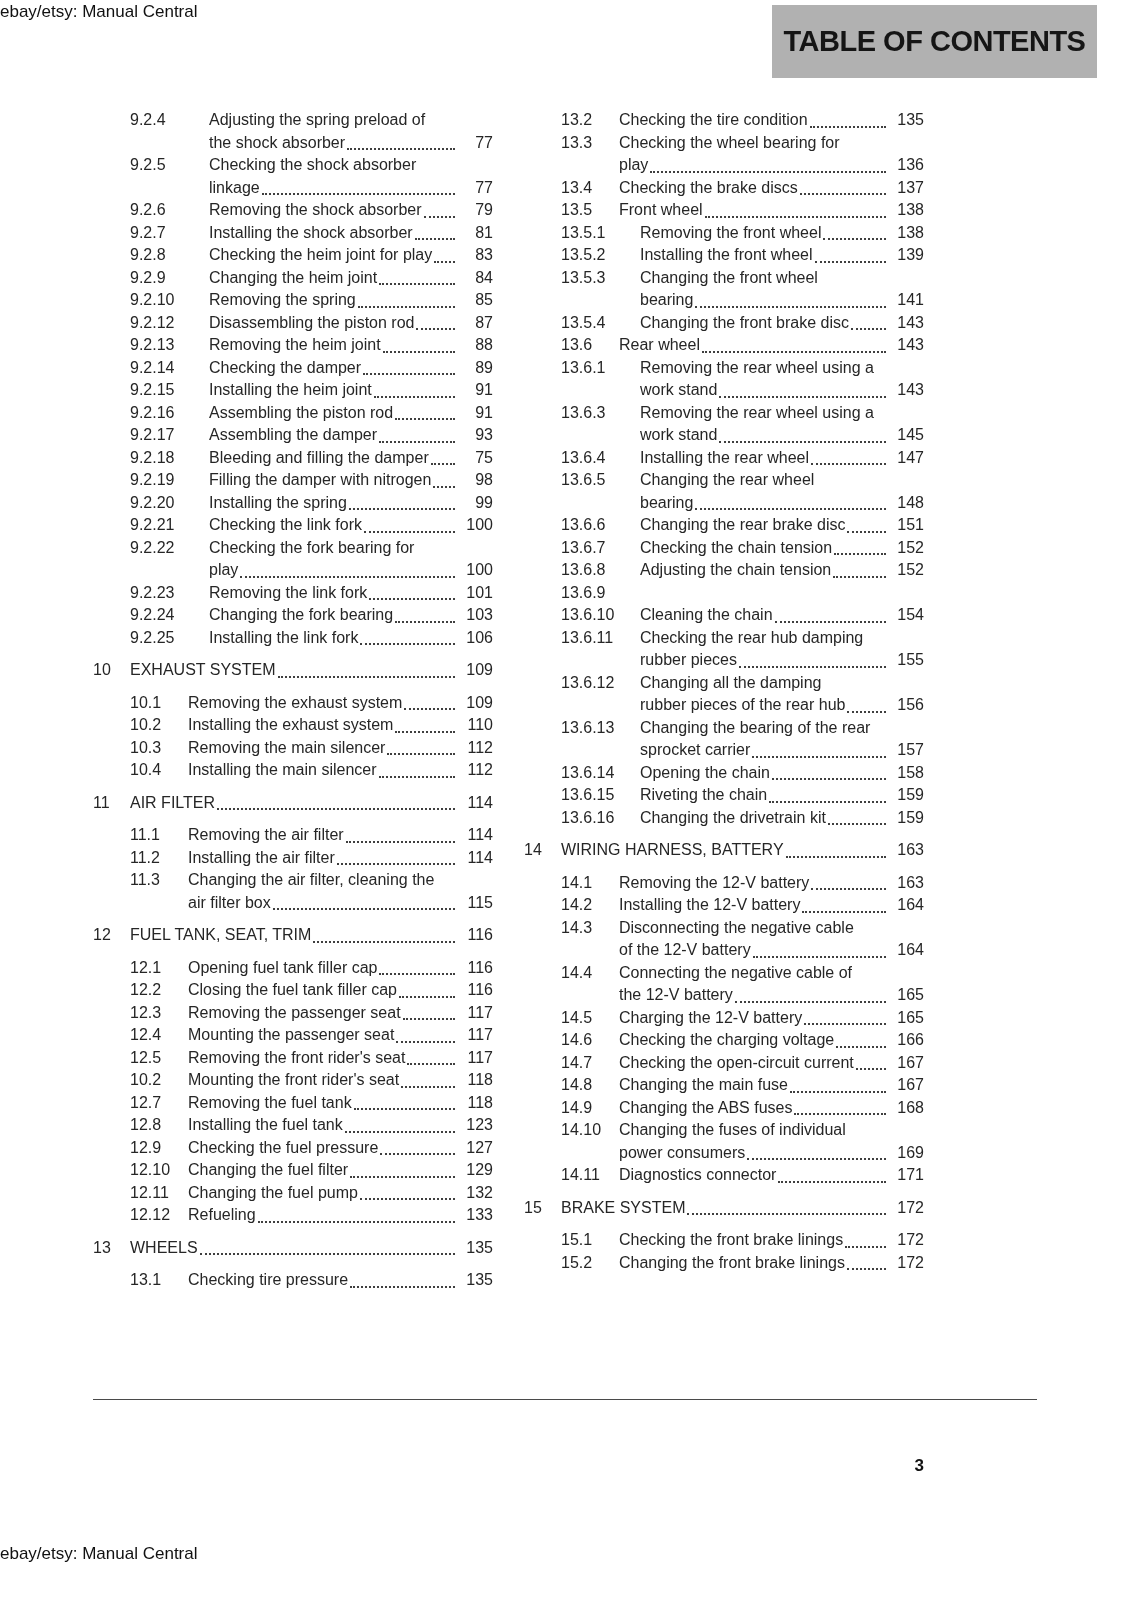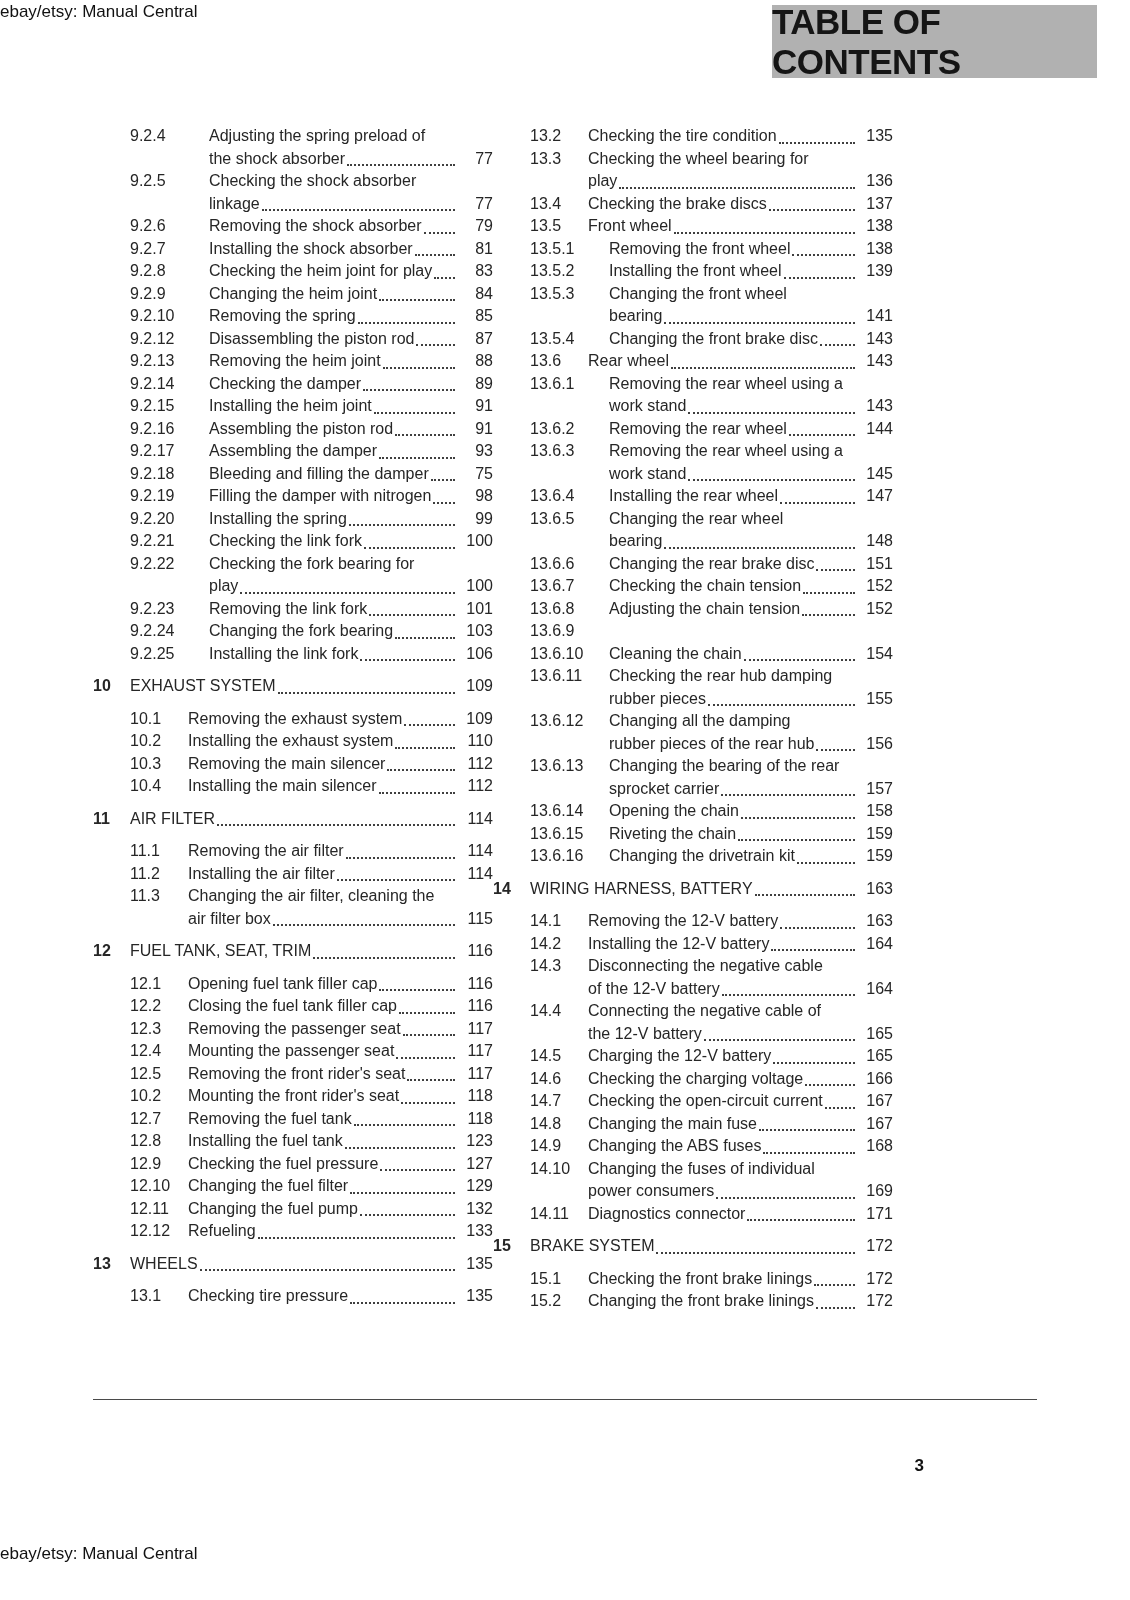--- a/index.html
+++ b/index.html
@@ -17,31 +17,31 @@
   }
   .site-label.top { top: 2px; }
   .site-label.bottom { top: 1544px; }
   .banner {
     position: absolute; top: 5px; left: 772px;
     width: 325px; height: 73px;
     background: #b1b1b1;
     display: flex; align-items: center; justify-content: center;
   }
   .banner .banner-title {
-    font-size: 35px; font-weight: 700; color: #151515; letter-spacing: -0.5px;
+    font-size: 29px; font-weight: 700; color: #151515; letter-spacing: -0.5px;
   }
   .columns {
-    position: absolute; top: 125px; left: 93px; width: 831px;
-    display: flex; 
+    position: absolute; top: 109px; left: 93px; width: 831px;
+    display: flex; gap: 31px;
   }
   .col { width: 400px; flex: 0 0 400px; }
   .entry { display: flex; font-size: 16px; line-height: 22.5px; }
   .entry .num { flex: 0 0 auto; }
   .level-1 { margin: 10px 0; }
-  .level-1 .num { width: 37px; font-weight: bold; }
+  .level-1 .num { width: 37px; }
   .level-2 .num { margin-left: 37px; width: 58px; }
   .level-3 .num { margin-left: 37px; width: 79px; }
   .entry .body { flex: 1 1 auto; min-width: 0; }
   .entry .line { display: block; white-space: nowrap; }
   .entry .lastline { display: flex; }
   .entry .t { flex: 0 0 auto; white-space: nowrap; }
   .entry .leader { flex: 1 1 4px; min-width: 4px; position: relative; }
   .entry .leader::before {
     content: ""; position: absolute; left: 2px; right: 5px; bottom: 4px;
     border-bottom: 2px dotted #3f3f3f;
@@ -620,30 +620,20 @@
         <span class="body">
           <span class="line">Removing the rear wheel using a</span>
           <span class="lastline">
             <span class="t">work stand</span>
             <span class="leader"></span>
             <span class="pg">143</span>
           </span>
         </span>
       </div>
       <div class="entry level-3">
-        <span class="num">13.6.2</span>
-        <span class="body">
-          <span class="lastline">
-            <span class="t">Removing the rear wheel</span>
-            <span class="leader"></span>
-            <span class="pg">144</span>
-          </span>
-        </span>
-      </div>
-      <div class="entry level-3">
         <span class="num">13.6.3</span>
         <span class="body">
           <span class="line">Removing the rear wheel using a</span>
           <span class="lastline">
             <span class="t">work stand</span>
             <span class="leader"></span>
             <span class="pg">145</span>
           </span>
         </span>
       </div>

